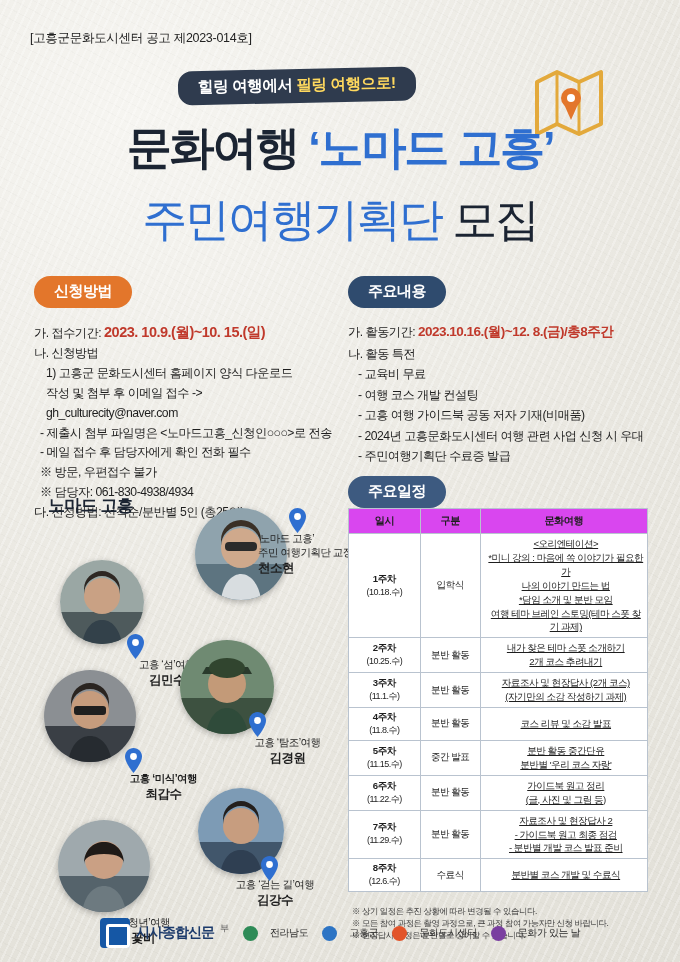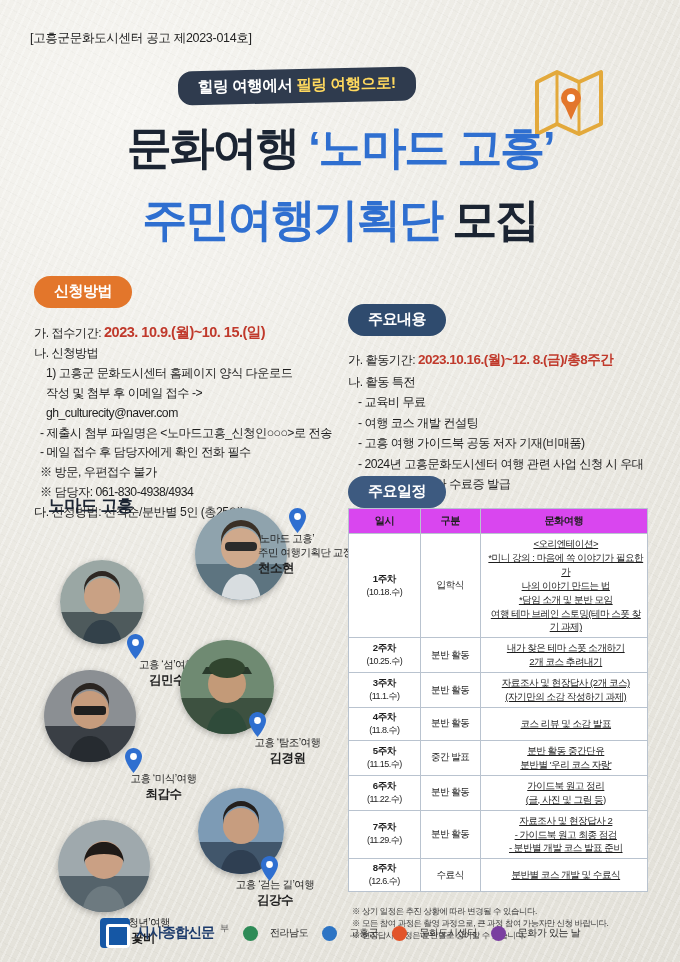--- a/index.html
+++ b/index.html
@@ -40,35 +40,35 @@
   }
   .ribbon .hl { color:#ffd95e; }
   .title1 {
     position:absolute; left:34px; top:118px; width:612px;
     font-size:45px; font-weight:bold; letter-spacing:-2.2px;
     color:#1b2432; text-align:center;
   }
   .title1 .quote { color:#2f6fd0; }
   .title2 {
     position:absolute; left:34px; top:190px; width:612px;
-    text-align:center; font-size:45px; font-weight:bold; letter-spacing:-2.2px;
+    text-align:center; font-size:45px; font-weight:normal; letter-spacing:-2.2px;
   }
   .title2 .blue { color:#2f6fd0; }
   .title2 .dark { color:#1b2432; }
   .map-icon { position:absolute; right:75px; top:62px; }
 
   
   .sec-head {
     display:inline-block;
     background:#3d5a80; color:#fff;
     font-size:15px; font-weight:bold; letter-spacing:-.5px;
     padding:6px 20px 7px; border-radius:16px;
   }
   .sec-head.orange { background:#e3762b; }
-  .sec-head.navy { background:#2f4b6e;margin-top:28px; }
+  .sec-head.navy { background:#2f4b6e; }
 
   .apply-box { position:absolute; left:34px; top:276px; width:300px; }
   .apply-body { margin-top:13px; font-size:12.2px; line-height:1.62; letter-spacing:-.5px; }
   .apply-body .big { font-size:14.5px; font-weight:bold; color:#c0392b; }
   .apply-body .ind1 { padding-left:12px; }
   .apply-body .ind2 { padding-left:6px; }
 
   .info-box { position:absolute; left:348px; top:276px; width:300px; }
   .info-body { margin-top:13px; font-size:12.2px; line-height:1.68; letter-spacing:-.5px; }
   .info-body .big { font-size:13.5px; font-weight:bold; color:#c0392b; }
@@ -244,21 +244,21 @@
         <circle cx="46" cy="40" r="19" fill="#c69c7d"></circle>
         <path d="M27 38a19 19 0 0138 0v-6a19 19 0 00-38 0z" fill="#2a2420"></path>
         <rect x="30" y="36" width="32" height="9" rx="3" fill="#1f1f1f"></rect>
         <path d="M24 92c3-18 12-26 22-26s19 8 22 26z" fill="#262b30"></path>
       </svg>
     </div>
     <svg class="pin" style="left:104px; top:268px;" viewBox="0 0 19 25">
       <path d="M9.5 0C4.8 0 1 3.8 1 8.5 1 15 9.5 25 9.5 25S18 15 18 8.5C18 3.8 14.2 0 9.5 0z" fill="#2f6fd0"></path>
         <circle cx="9.5" cy="8.5" r="3.4" fill="#fff"></circle>
     </svg>
-    <div class="cap" style="left:86px; top:292px; width:115px;">
+    <div class="cap" style="left:86px; top:292px; width:115px;font-weight:bold;">
       <div>고흥 ‘미식’여행</div>
       <div><b>최갑수</b></div>
     </div>
 
     <div class="ph" style="left:178px; top:308px; width:86px; height:86px;">
       <svg class="img" viewBox="0 0 86 86">
         <rect width="86" height="86" fill="#7d9bb5"></rect>
         <rect y="54" width="86" height="32" fill="#41566b"></rect>
         <circle cx="43" cy="38" r="18" fill="#c79d7f"></circle>
         <path d="M25 36a18 18 0 0136 0v-5a18 18 0 00-36 0z" fill="#241f1c"></path>

